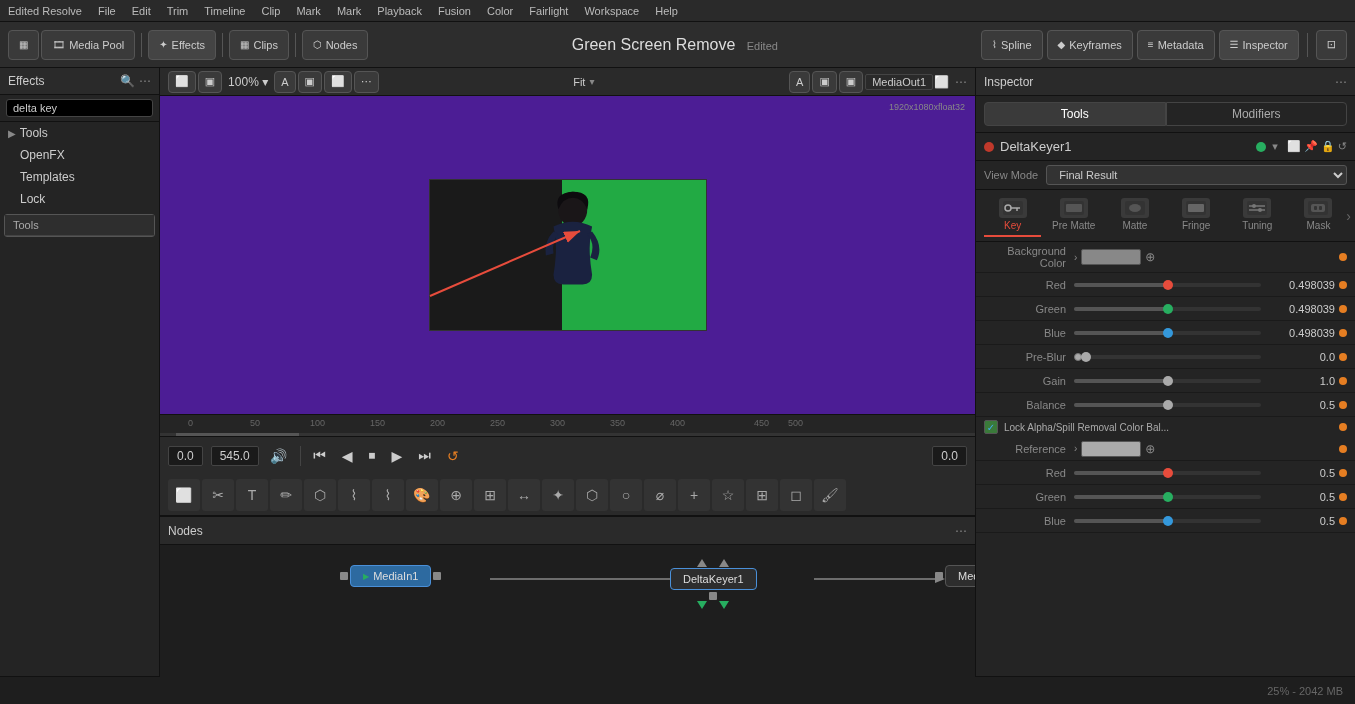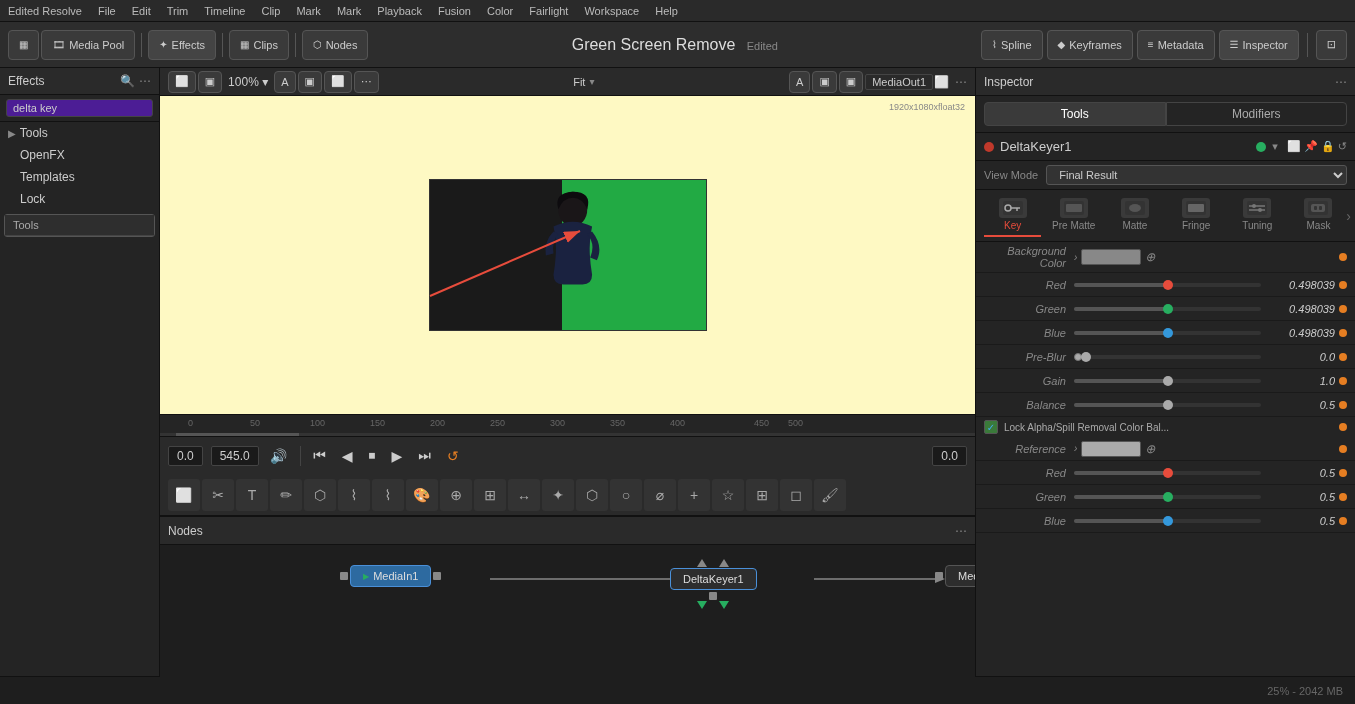--- a/index.html
+++ b/index.html
@@ -72,21 +72,21 @@
 
     
     .channel-tabs { display: flex; border-bottom: 1px solid #111; padding: 4px 8px; gap: 4px; position: relative; }
     .channel-tab { flex: 1; text-align: center; padding: 4px 2px; font-size: 10px; color: #888; cursor: pointer; border-bottom: 2px solid transparent; display: flex; flex-direction: column; align-items: center; gap: 2px; }
     .channel-tab.active { color: #e74c3c; border-bottom: 2px solid #e74c3c; }
     .channel-tab-icon { width: 28px; height: 20px; background: #3a3a3a; border-radius: 3px; display: flex; align-items: center; justify-content: center; font-size: 10px; }
     .channel-tab-expand { position: absolute; right: 4px; top: 50%; transform: translateY(-50%); color: #666; font-size: 14px; cursor: pointer; }
 
     
     .inspector-props { flex: 1; overflow-y: auto; }
-    .prop-row { display: flex; align-items: center; padding: 3px 8px; border-bottom: 1px solid #1a1a1a; min-height: 24px; font-style: italic; }
+    .prop-row { display: flex; align-items: center; padding: 3px 8px; border-bottom: 1px solid #1a1a1a; min-height: 24px; }
     .prop-label { width: 90px; font-size: 11px; color: #888; text-align: right; padding-right: 8px; flex-shrink: 0; }
     .prop-value { flex: 1; display: flex; align-items: center; gap: 4px; }
     .prop-slider-track { flex: 1; height: 4px; background: #333; border-radius: 2px; position: relative; cursor: pointer; }
     .prop-slider-fill { height: 100%; background: #555; border-radius: 2px; }
     .prop-slider-thumb { width: 10px; height: 10px; border-radius: 50%; position: absolute; top: -3px; transform: translateX(-50%); }
     .thumb-red { background: #e74c3c; }
     .thumb-green { background: #27ae60; }
     .thumb-blue { background: #3498db; }
     .thumb-white { background: #aaa; }
     .prop-number { width: 70px; text-align: right; font-size: 11px; color: #ccc; }
@@ -186,21 +186,21 @@
   <div class="left-panel">
     <div class="panel-header">
       <span class="panel-title">Effects</span>
       <div style="display:flex;gap:4px;align-items:center;">
         <span style="color:#888;font-size:12px;cursor:pointer;">🔍</span>
         <span style="color:#888;font-size:12px;cursor:pointer;">⋯</span>
       </div>
     </div>
 
     <div style="padding:4px 6px;border-bottom:1px solid #111;">
-      <input type="text" value="delta key" style="width: 100%; background: #4c1d95; border: 1px solid rgb(68, 68, 68); border-radius: 3px; color: rgb(204, 204, 204); padding: 2px 6px; font-size: 11px;">
+      <input type="text" value="delta key" style="width: 100%; background: #000000; border: 1px solid rgb(68, 68, 68); border-radius: 3px; color: rgb(204, 204, 204); padding: 2px 6px; font-size: 11px;">
     </div>
 
     <div class="effects-list">
       <div class="tree-item">
         <span class="arrow">▶</span>
         <span>Tools</span>
       </div>
       <div class="tree-child">
         <span>OpenFX</span>
       </div>
@@ -236,21 +236,21 @@
       <div style="display:flex;align-items:center;gap:2px;">
         <div class="toolbar-btn" style="height:22px;padding:2px 6px;">A</div>
         <div class="toolbar-btn" style="height:22px;padding:2px 6px;">▣</div>
         <div class="toolbar-btn" style="height:22px;padding:2px 6px;">▣</div>
         <span style="font-size:11px;color:#ccc;border:1px solid #444;padding:1px 6px;border-radius:2px;">MediaOut1</span>
         <div style="width:14px;height:14px;background:#444;border-radius:2px;display:flex;align-items:center;justify-content:center;">⬜</div>
         <span style="color:#888;font-size:12px;margin-left:4px;">⋯</span>
       </div>
     </div>
 
-    <div class="viewer-content" style="flex:1;position:relative;display:flex;align-items:center;justify-content:center;background:#fef9c3;">
+    <div class="viewer-content" style="flex:1;position:relative;display:flex;align-items:center;justify-content:center;background:#4c1d95;">
       <span style="position:absolute;top:6px;right:10px;font-size:9px;color:#888;">1920x1080xfloat32</span>
 
       <div style="width:278px;height:152px;background:#111;border:1px solid #333;position:relative;overflow:hidden;">
 
         <div style="position:absolute;left:0;top:0;width:50%;height:100%;background:#1a1a1a;"></div>
 
         <div style="position:absolute;right:0;top:0;width:52%;height:100%;background:#22aa44;"></div>
 
         <svg style="position:absolute;left:22%;top:5%;width:60%;height:90%;" viewBox="0 0 100 140">
 

